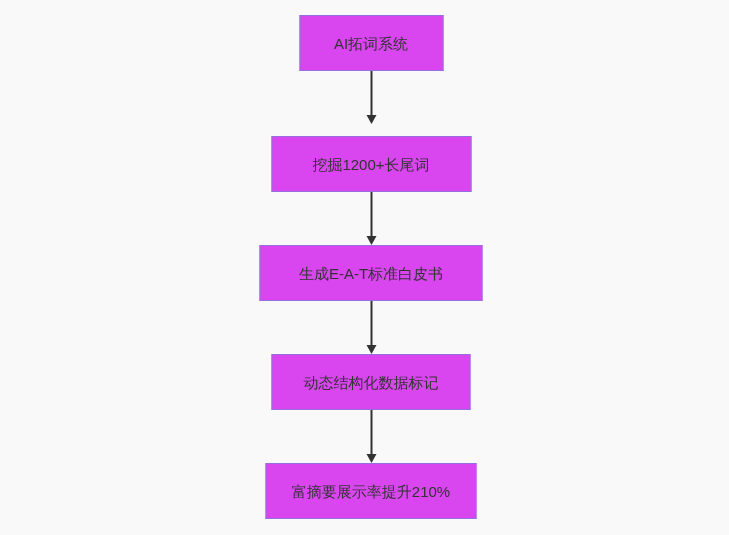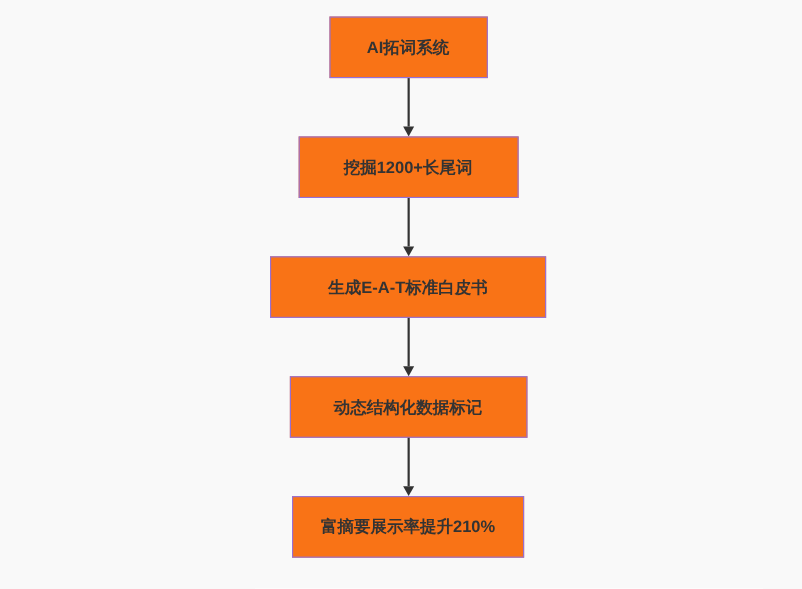--- a/index.html
+++ b/index.html
@@ -22,33 +22,32 @@
     display: flex;
     flex-direction: column;
     align-items: center;
   }
   .node {
     box-sizing: border-box;
     height: 56px;
     display: flex;
     align-items: center;
     justify-content: center;
-    background: #f97316;
+    background: #d946ef;
     border: 1px solid #9370db;
     color: #333333;
     font-size: 15px;
     line-height: 1;
     white-space: nowrap;
     text-align: center;
-    font-weight: bold;
   }
   .node.w1 { width: 144px; }
-  .node.w2 { width: 200px; }
-  .node.w3 { width: 251px; }
-  .node.w4 { width: 216px; }
+  .node.w2 { width: 200px; margin-top: 12px; }
+  .node.w3 { width: 223px; }
+  .node.w4 { width: 199px; }
   .node.w5 { width: 211px; }
   .arrow {
     height: 53px;
     display: flex;
     flex-direction: column;
     align-items: center;
   }
   .arrow .line {
     width: 2px;
     flex: 1 1 auto;

